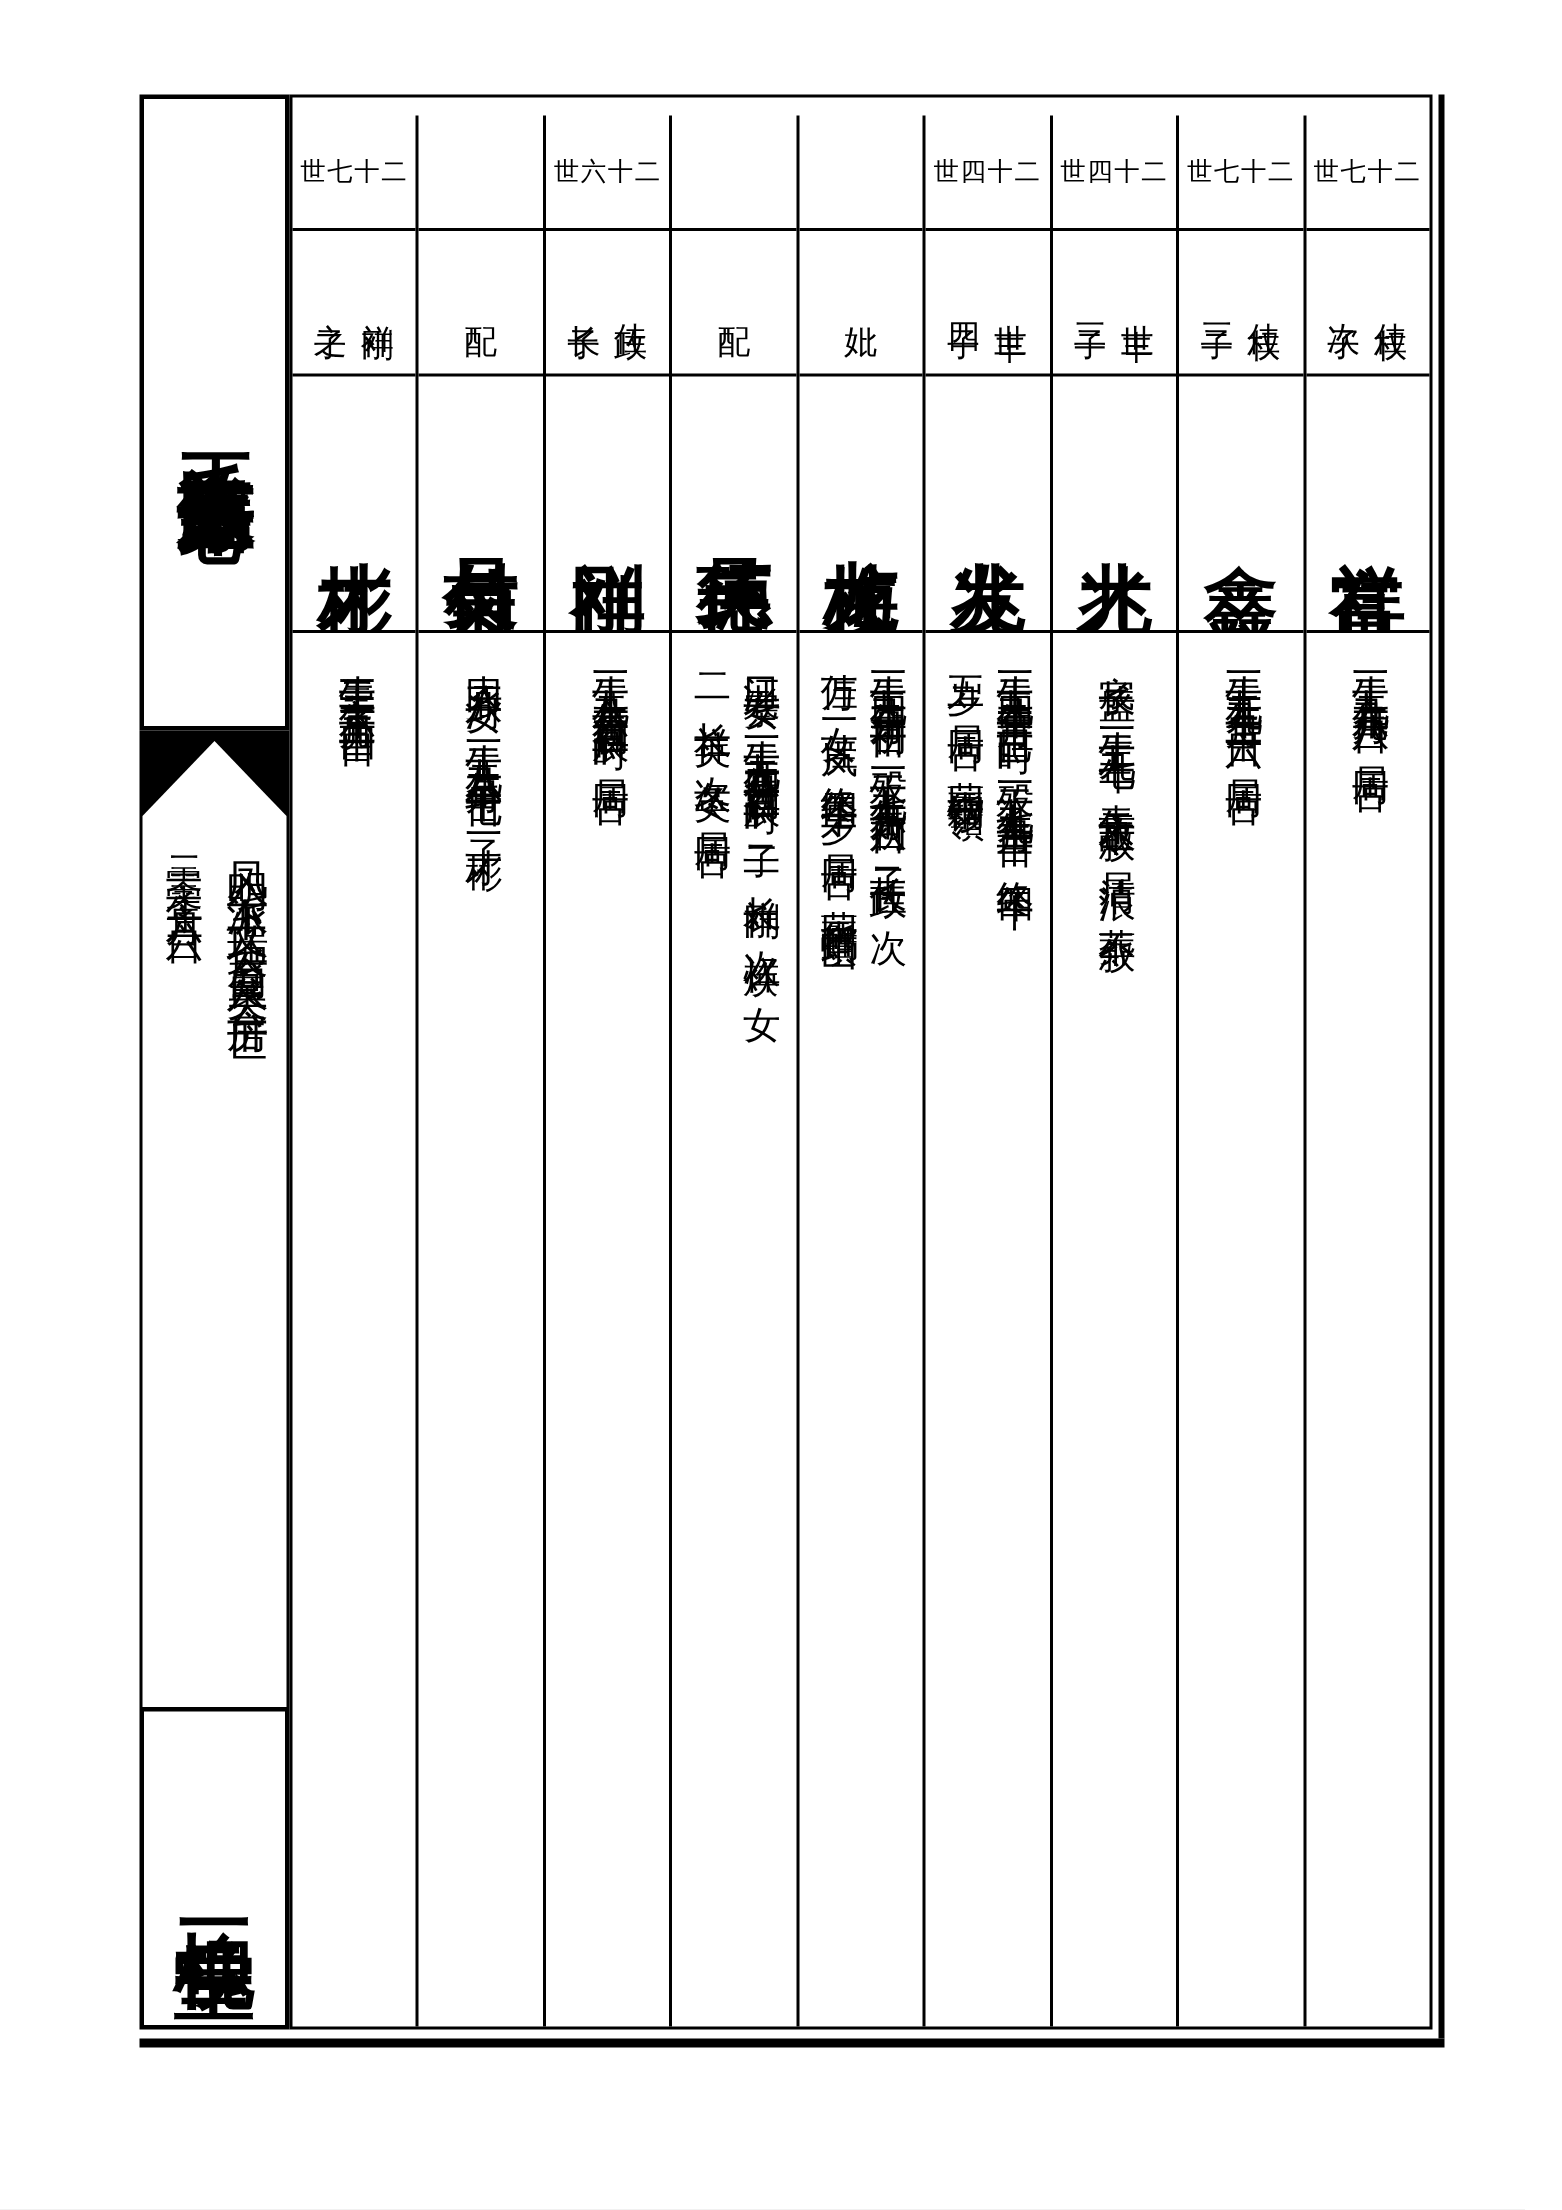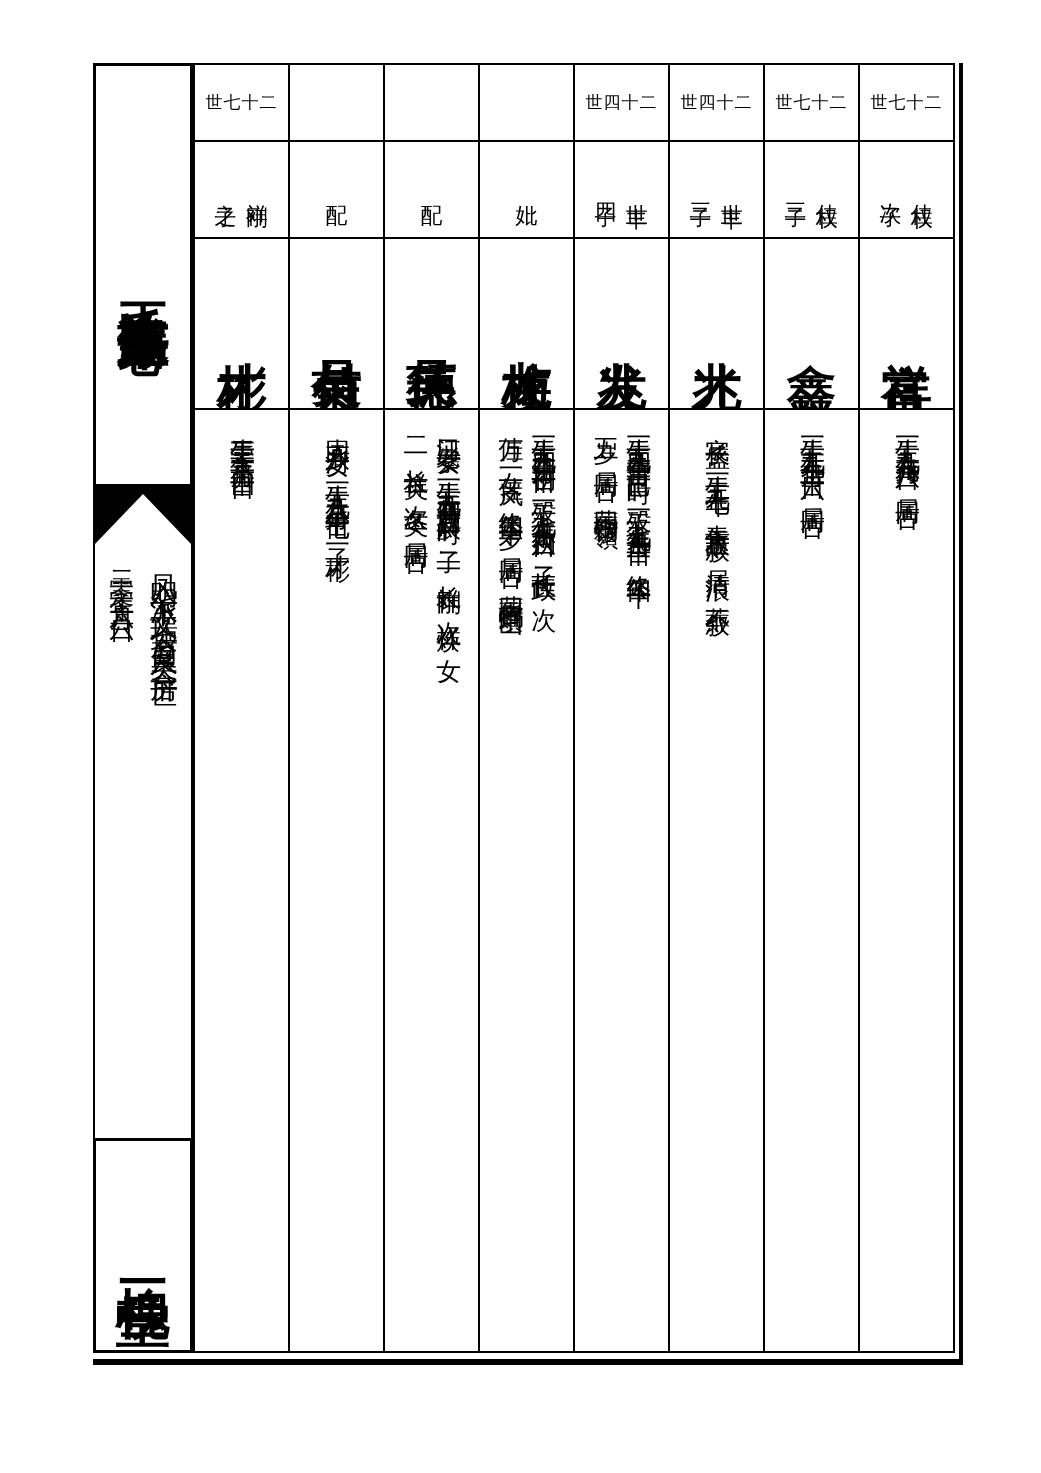--- a/index.html
+++ b/index.html
@@ -40,21 +40,21 @@
     border:3px solid #000; box-sizing:border-box;
     display:flex; align-items:center; justify-content:center;
   }
   .hall { font-size:54px; font-weight:bold; letter-spacing:6px; }
 
   
   .gtable {
     position:absolute; left:193px; top:63px; width:762px; height:1290px;
     border:2px solid #000; box-sizing:border-box; display:flex;
   }
-  .gcol { flex:1 1 0; border-right:2px solid #000; display:flex; flex-direction:column; min-width:0; }
+  .gcol { flex:1 1 0; border-right:2px solid #000; display:flex; flex-direction:column; min-width:0;margin-top:12px; }
   .gcol:last-child { border-right:none; }
   .cell {
     border-bottom:2px solid #000; box-sizing:border-box; overflow:hidden;
     display:flex; align-items:center; justify-content:center;
   }
   .cell.gen  { height:77px; font-size:17px; letter-spacing:1px; }
   .cell.rel  { height:97px; flex-direction:row-reverse; gap:6px; font-size:22px; }
   .cell.rel .vline { letter-spacing:4px; }
   .cell.name { height:171px; }
   .name-text { font-size:50px; font-weight:900; letter-spacing:2px; }
@@ -112,20 +112,33 @@
           <div class="vline ">配</div>
         </div>
     <div class="cell name">
       <div class="vline name-text">吴付菊</div>
     </div>
     <div class="cell bio">
           <div class="vline bio-line">大同乡八河女　生于一九八八年三月十七日　子一才彬</div>
         </div>
   </div>
 
+  <div class="gcol">
+    <div class="cell gen">世六十二</div>
+    <div class="cell rel">
+          <div class="vline ">佳政</div>
+          <div class="vline ">长子</div>
+        </div>
+    <div class="cell name">
+      <div class="vline name-text">祥刚</div>
+    </div>
+    <div class="cell bio">
+          <div class="vline bio-line">生于一九八六年吉月初五日辰时　居同古</div>
+        </div>
+  </div>
 
   <div class="gcol">
     <div class="cell gen"></div>
     <div class="cell rel">
           <div class="vline ">配</div>
         </div>
     <div class="cell name">
       <div class="vline name-text">吴德环</div>
     </div>
     <div class="cell bio">

